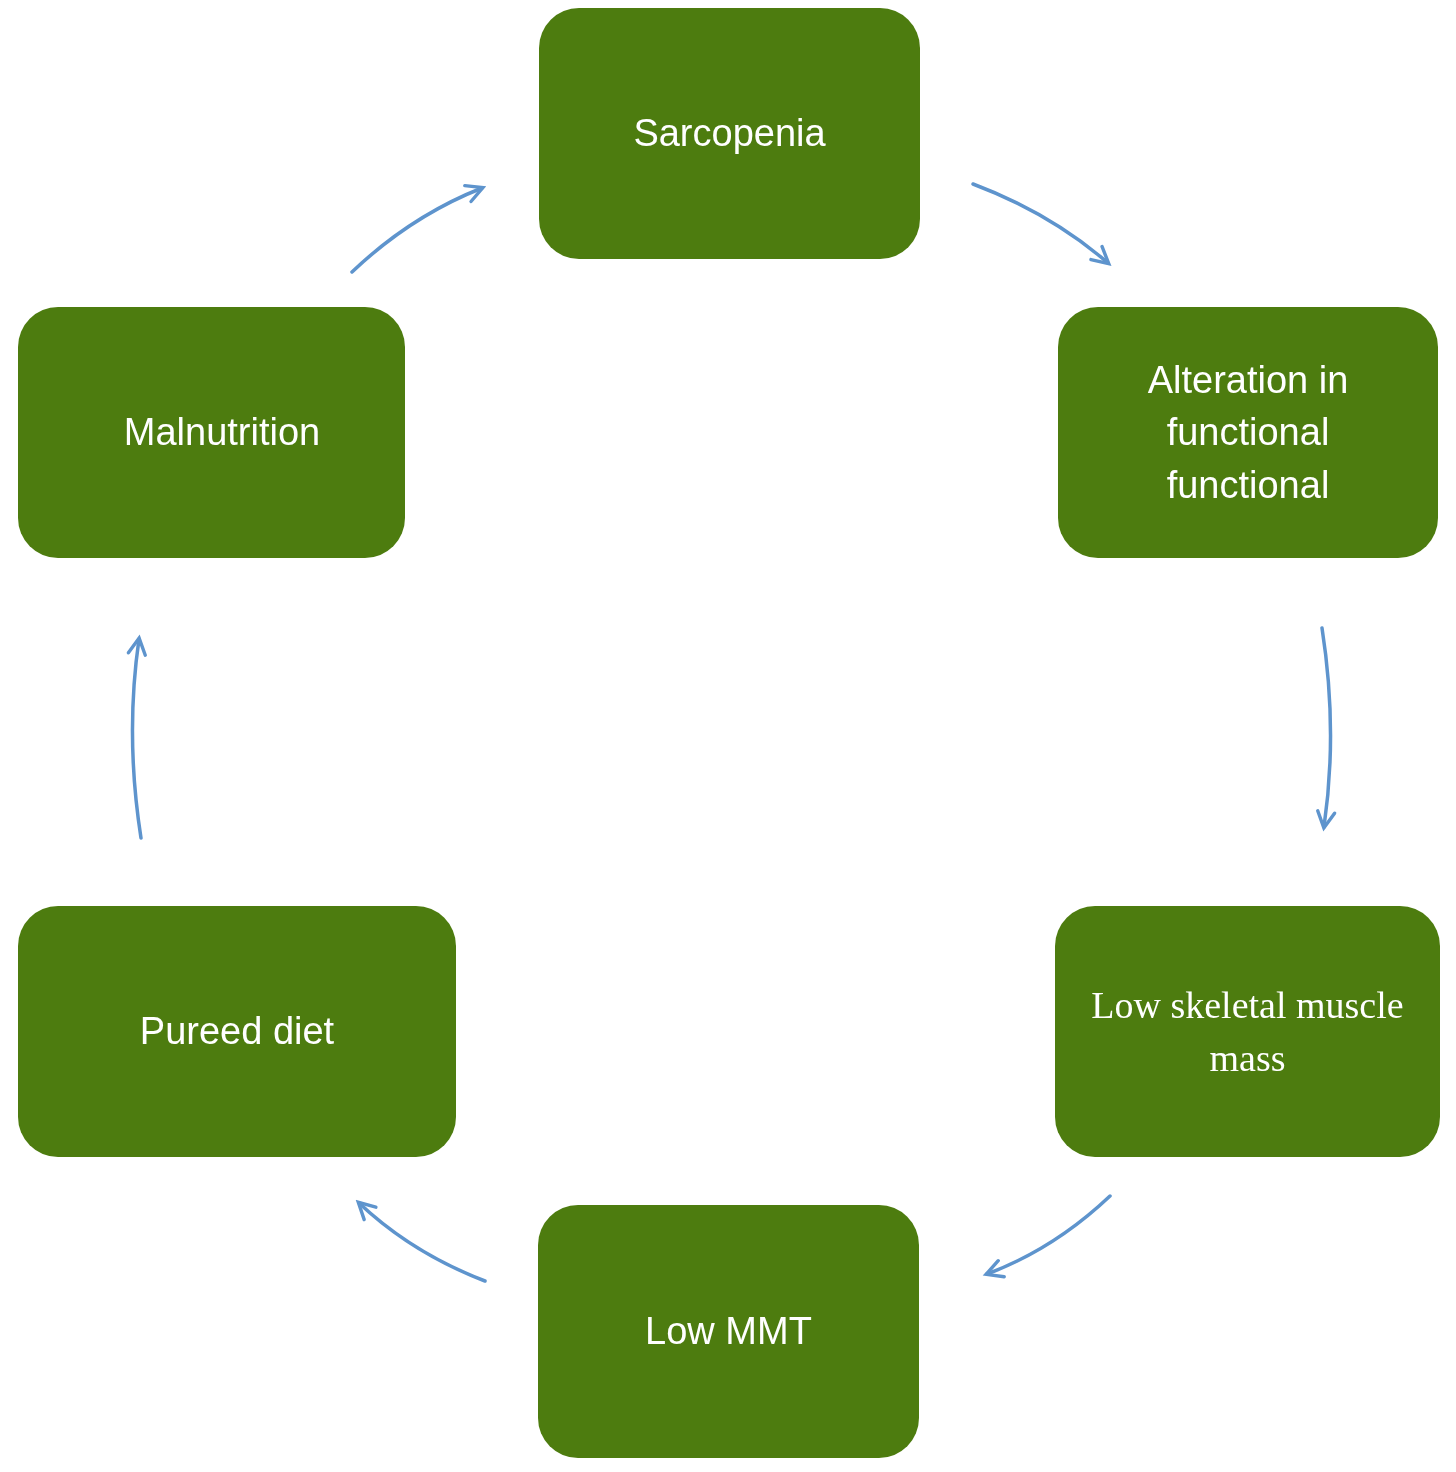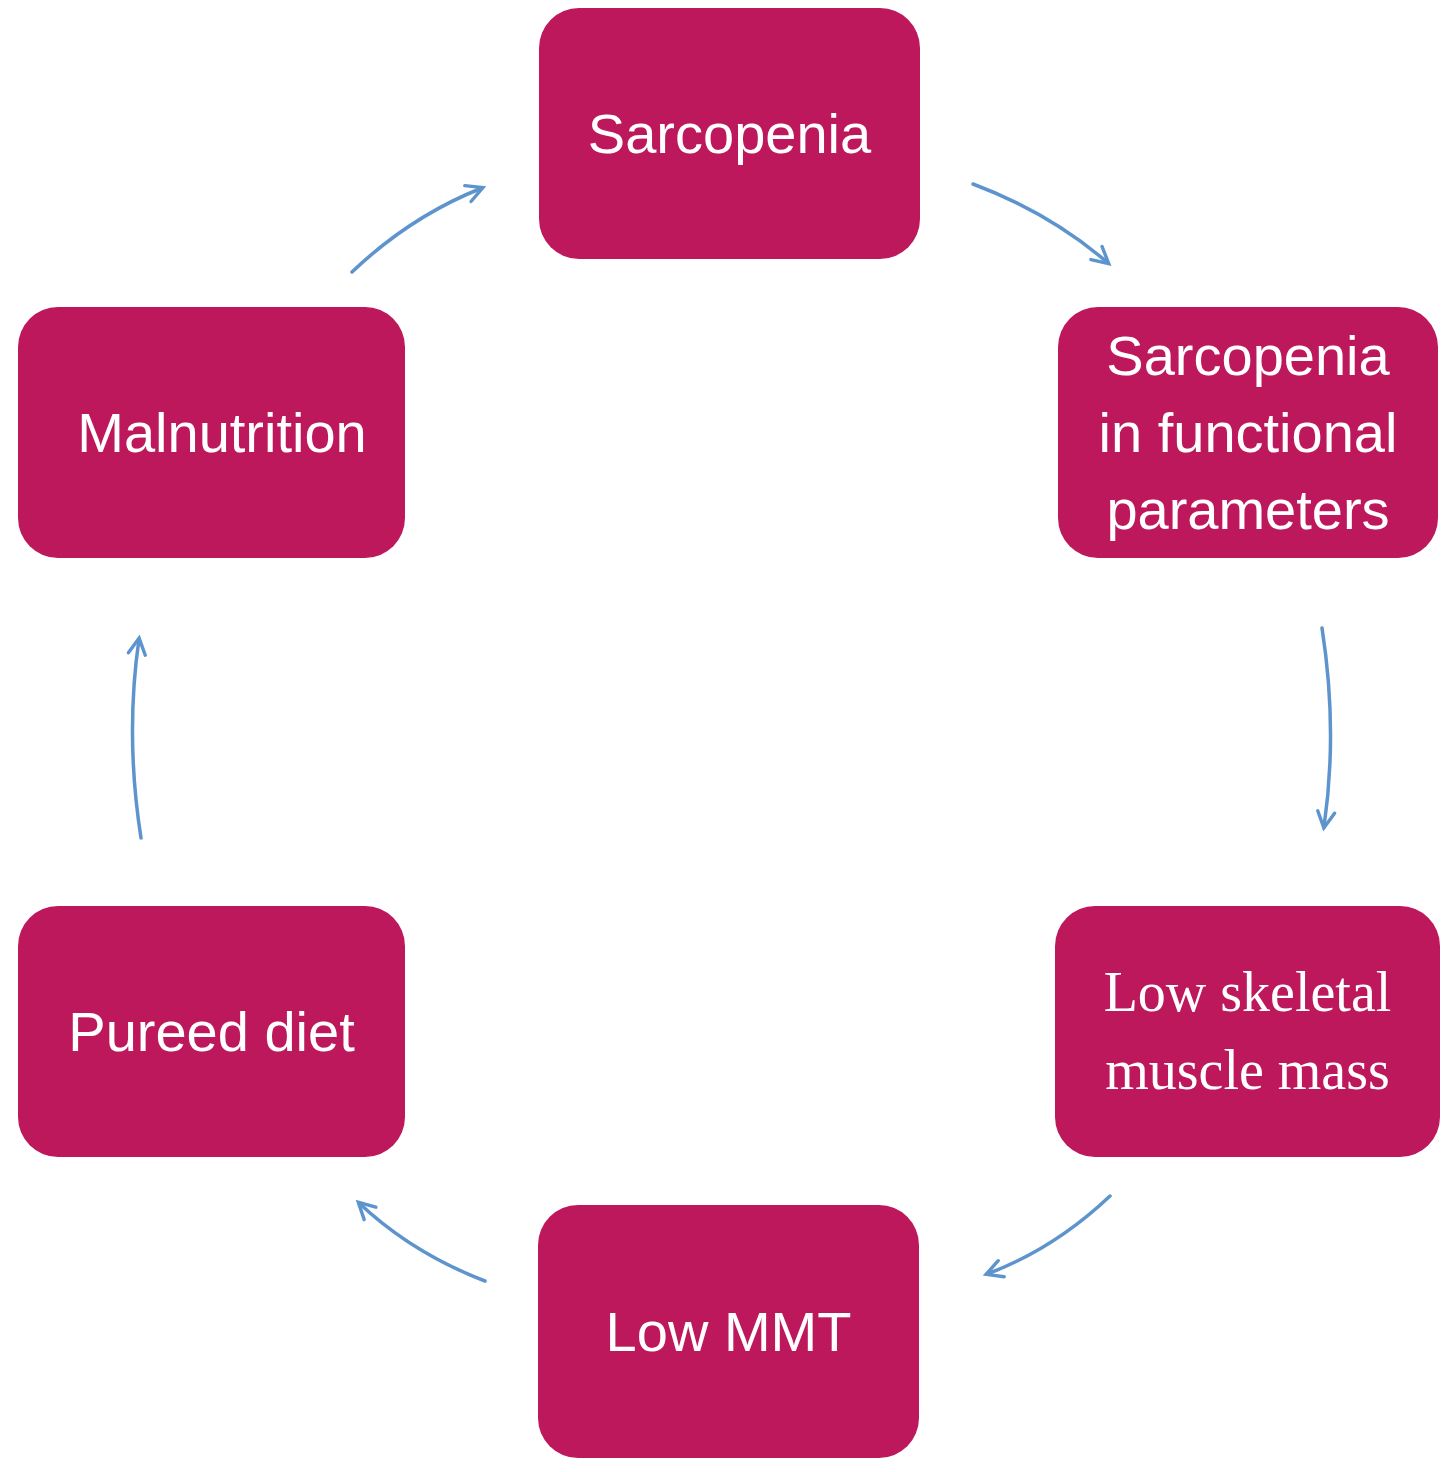--- a/index.html
+++ b/index.html
@@ -18,38 +18,38 @@
   .arrow-layer {
     position: absolute;
     left: 0;
     top: 0;
     width: 1456px;
     height: 1472px;
     pointer-events: none;
   }
   .node {
     position: absolute;
-    background: #be185d;
+    background: #4d7c0f;
     border-radius: 40px;
     color: #ffffff;
     display: flex;
     align-items: center;
     justify-content: center;
     text-align: center;
-    font-size: 56px;
+    font-size: 38px;
     line-height: 1.38;
     padding: 0 24px;
     box-sizing: border-box;
   }
   
   .node-sarcopenia   { left: 539px;  top: 8px;    width: 381px; height: 251px; }
   .node-alteration   { left: 1058px; top: 307px;  width: 380px; height: 251px; }
   .node-lowskeletal  { left: 1055px; top: 906px;  width: 385px; height: 251px; font-family: Liberation Serif, serif; }
   .node-lowmmt       { left: 538px;  top: 1205px; width: 381px; height: 253px; text-align: center; }
-  .node-pureed       { left: 18px;   top: 906px;  width: 387px; height: 251px; }
+  .node-pureed       { left: 18px;   top: 906px;  width: 438px; height: 251px; }
   .node-malnutrition { left: 18px;   top: 307px;  width: 387px; height: 251px; padding-left: 45px; }
   .edge {
     fill: none;
     stroke: #5E94CD;
     stroke-width: 3.5;
     stroke-linecap: round;
   }
 </style>
 </head>
 <body>
@@ -69,21 +69,21 @@
     <path class="edge" marker-end="url(#openArrow)" d="M 1110 1196 Q 1054 1249 987 1274"></path>
     <path class="edge" marker-end="url(#openArrow)" d="M 485 1281 Q 412 1253 359 1203"></path>
     <path class="edge" marker-end="url(#openArrow)" d="M 141 838 Q 125 736 139 639"></path>
   </svg>
 
   <div class="node node-sarcopenia">
     <span>Sarcopenia</span>
   </div>
 
   <div class="node node-alteration">
-    <span>Sarcopenia in functional parameters</span>
+    <span>Alteration in functional functional</span>
   </div>
 
   <div class="node node-lowskeletal">
     <span>Low skeletal muscle mass</span>
   </div>
 
   <div class="node node-lowmmt">
     <span>Low MMT</span>
   </div>
 

